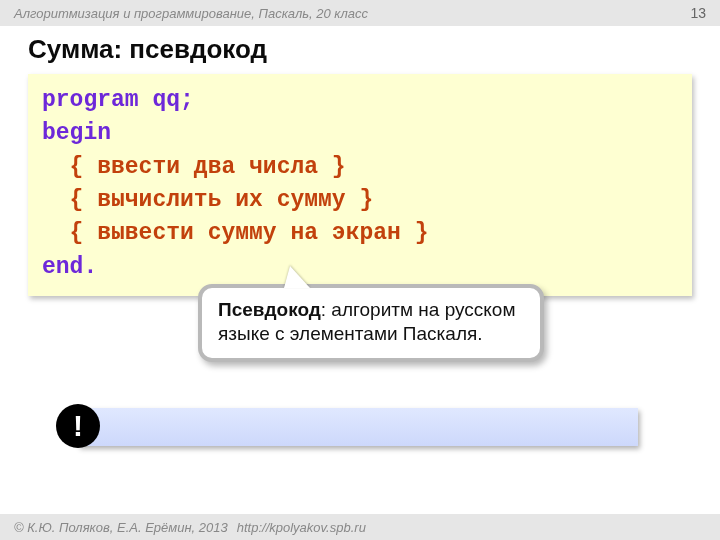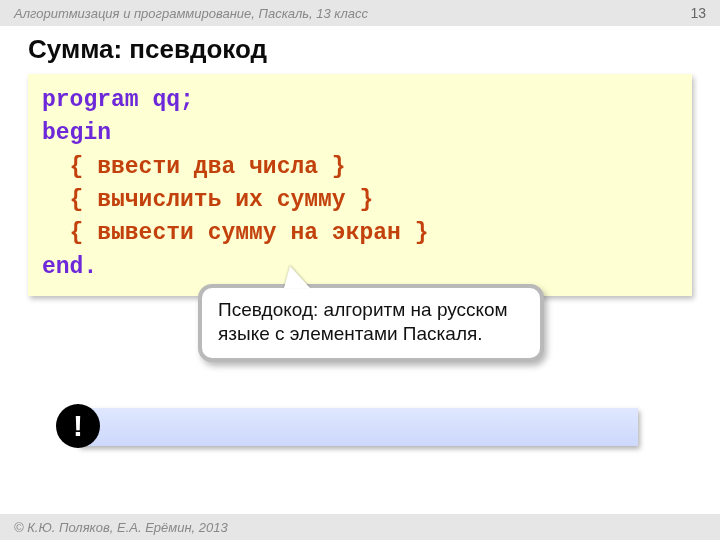--- a/index.html
+++ b/index.html
@@ -75,21 +75,21 @@
     position: relative;
     background: #ffffff;
     border: 4px solid #b9b9b9;
     border-radius: 14px;
     padding: 10px 16px 12px 16px;
     font-size: 19px;
     color: #111;
     box-shadow: 3px 4px 6px rgba(0,0,0,0.28);
     line-height: 1.25;
   }
-  .callout b { font-weight: normal; }
+  .callout b { font-weight: bold; }
   .notice {
     position: absolute;
     top: 408px;
     left: 78px;
     width: 560px;
     height: 38px;
     background: linear-gradient(#e0e8ff, #cdd8fb);
     box-shadow: 2px 3px 5px rgba(0,0,0,0.3);
     display: flex;
     align-items: center;
@@ -126,21 +126,21 @@
     font-size: 13px;
     font-style: italic;
     color: #888888;
     gap: 9px;
   }
 </style>
 </head>
 <body>
 
 <div class="header-strip">
-  <span>Алгоритмизация и программирование, Паскаль, 13 класс</span>
+  <span>Алгоритмизация и программирование, Паскаль, 20 класс</span>
   <span class="page-num">13</span>
 </div>
 
 <div class="title">Сумма: псевдокод</div>
 
 <div class="codebox"><span class="kw">program qq;</span>
 <span class="kw">begin</span>
 <span class="cm">  { ввести два числа }</span>
 <span class="cm">  { вычислить их сумму }</span>
 <span class="cm">  { вывести сумму на экран }</span>
@@ -152,13 +152,14 @@
     <b>Псевдокод</b><span>: алгоритм на русском языке с элементами Паскаля.</span>
   </div>
 </div>
 
 <div class="notice">
   <div class="notice-badge">!</div>
 </div>
 
 <div class="footer-strip">
   <span>© К.Ю. Поляков, Е.А. Ерёмин, 2013</span>
+  <span>http://kpolyakov.spb.ru</span>
 </div>
 
 </body></html>

